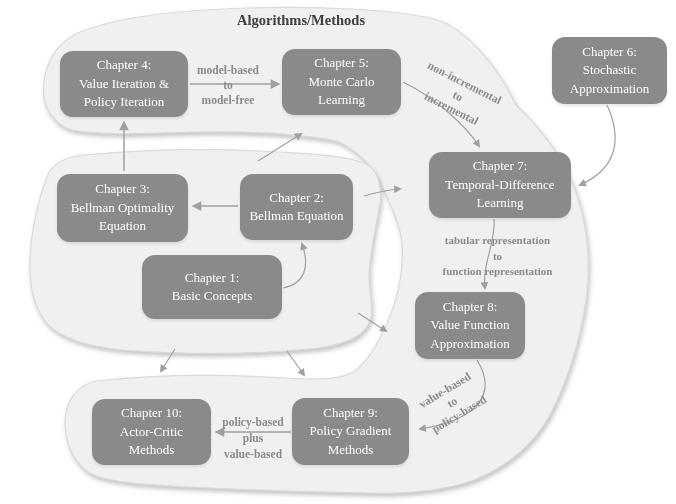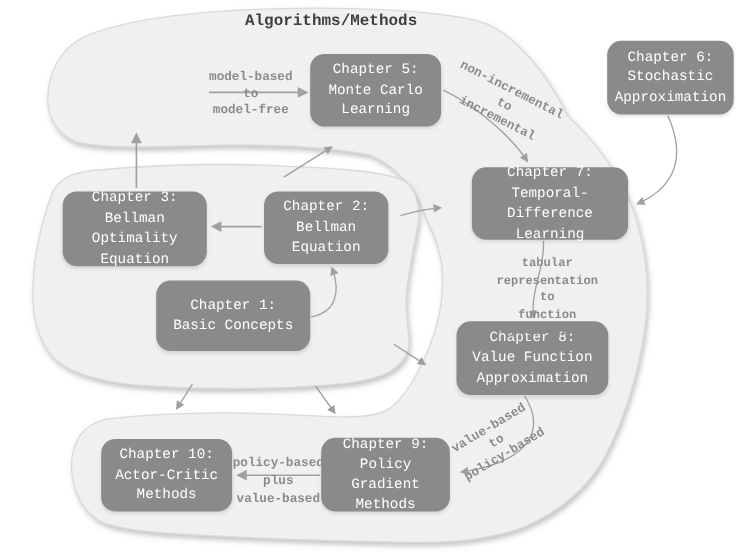--- a/index.html
+++ b/index.html
@@ -4,21 +4,21 @@
 <style>
   :root{
     --bg:#ffffff; --region:#f0f0f0; --region-edge:#dadada;
     --node:#8a8a8a; --node-text:#ffffff; --label:#8b8b8b;
     --title:#3f3f3f; --arrow:#a0a0a0;
   }
   html,body{margin:0;padding:0;background:#fff;}
   .stage{
     position:relative; width:676px; height:504px; overflow:hidden;
     background:var(--bg);
-    font-family:Liberation Mono, monospace;
+    font-family:Liberation Serif, serif;
   }
   .stage svg{position:absolute; left:0; top:0;}
   .region{fill:var(--region); stroke:var(--region-edge); stroke-width:1.2;}
   .arrow{fill:none; stroke:var(--arrow); stroke-width:1.2;}
   .arrow.thick{stroke-width:1.5;}
   #ah path{fill:var(--arrow);}
   .node{
     position:absolute; display:flex; align-items:center; justify-content:center;
     background:var(--node); color:var(--node-text); border-radius:13px;
     font-size:13px; line-height:18.5px; text-align:center; white-space:pre-line;
@@ -103,37 +103,40 @@
       <path class="arrow" marker-end="url(#ah)" d="M 258,161 L 301,134"></path>
       <path class="arrow" marker-end="url(#ah)" d="M 364,196 Q 385,190 400,189"></path>
       <path class="arrow" marker-end="url(#ah)" d="M 358,313 L 386,331"></path>
       <path class="arrow" marker-end="url(#ah)" d="M 175,349 L 161,371"></path>
       <path class="arrow" marker-end="url(#ah)" d="M 287,351 L 304,375"></path>
     </g>
   </svg>
 
   <div class="big-title" style="left:201px; top:12px; width:200px;">Algorithms/Methods</div>
 
+  <div class="node" style="left:60px; top:51px; width:128px; height:66px;">Chapter 4:
+Value Iteration &amp;
+Policy Iteration</div>
   <div class="node" style="left:282px; top:49px; width:119px; height:66px;">Chapter 5:
 Monte Carlo
 Learning</div>
   <div class="node" style="left:552px; top:37px; width:115px; height:67px;">Chapter 6:
 Stochastic
 Approximation</div>
   <div class="node" style="left:429px; top:152px; width:142px; height:66px;">Chapter 7:
 Temporal-Difference
 Learning</div>
   <div class="node" style="left:57px; top:174px; width:131px; height:68px;">Chapter 3:
 Bellman Optimality
 Equation</div>
   <div class="node" style="left:240px; top:174px; width:113px; height:66px;">Chapter 2:
 Bellman Equation</div>
   <div class="node" style="left:142px; top:255px; width:140px; height:64px;">Chapter 1:
 Basic Concepts</div>
-  <div class="node" style="left:415px; top:292px; width:138px; height:67px;">Chapter 8:
+  <div class="node" style="left:415px; top:292px; width:110px; height:67px;">Chapter 8:
 Value Function
 Approximation</div>
   <div class="node" style="left:92px; top:399px; width:119px; height:66px;">Chapter 10:
 Actor-Critic
 Methods</div>
   <div class="node" style="left:292px; top:398px; width:117px; height:67px;">Chapter 9:
 Policy Gradient
 Methods</div>
 
   <div class="edge-label" style="left:178px; top:63px; width:100px;">model-based

